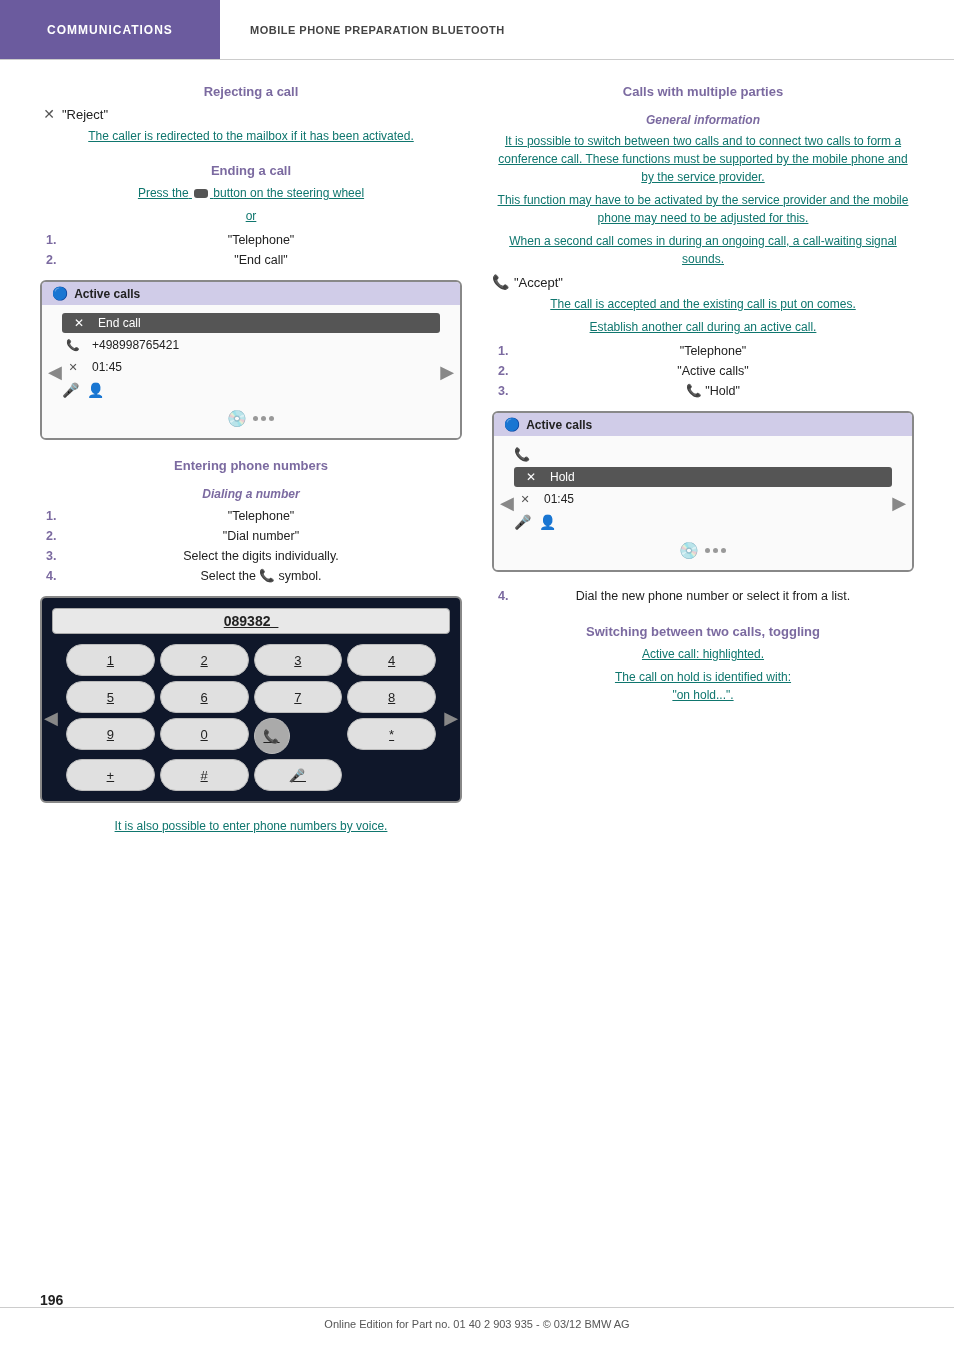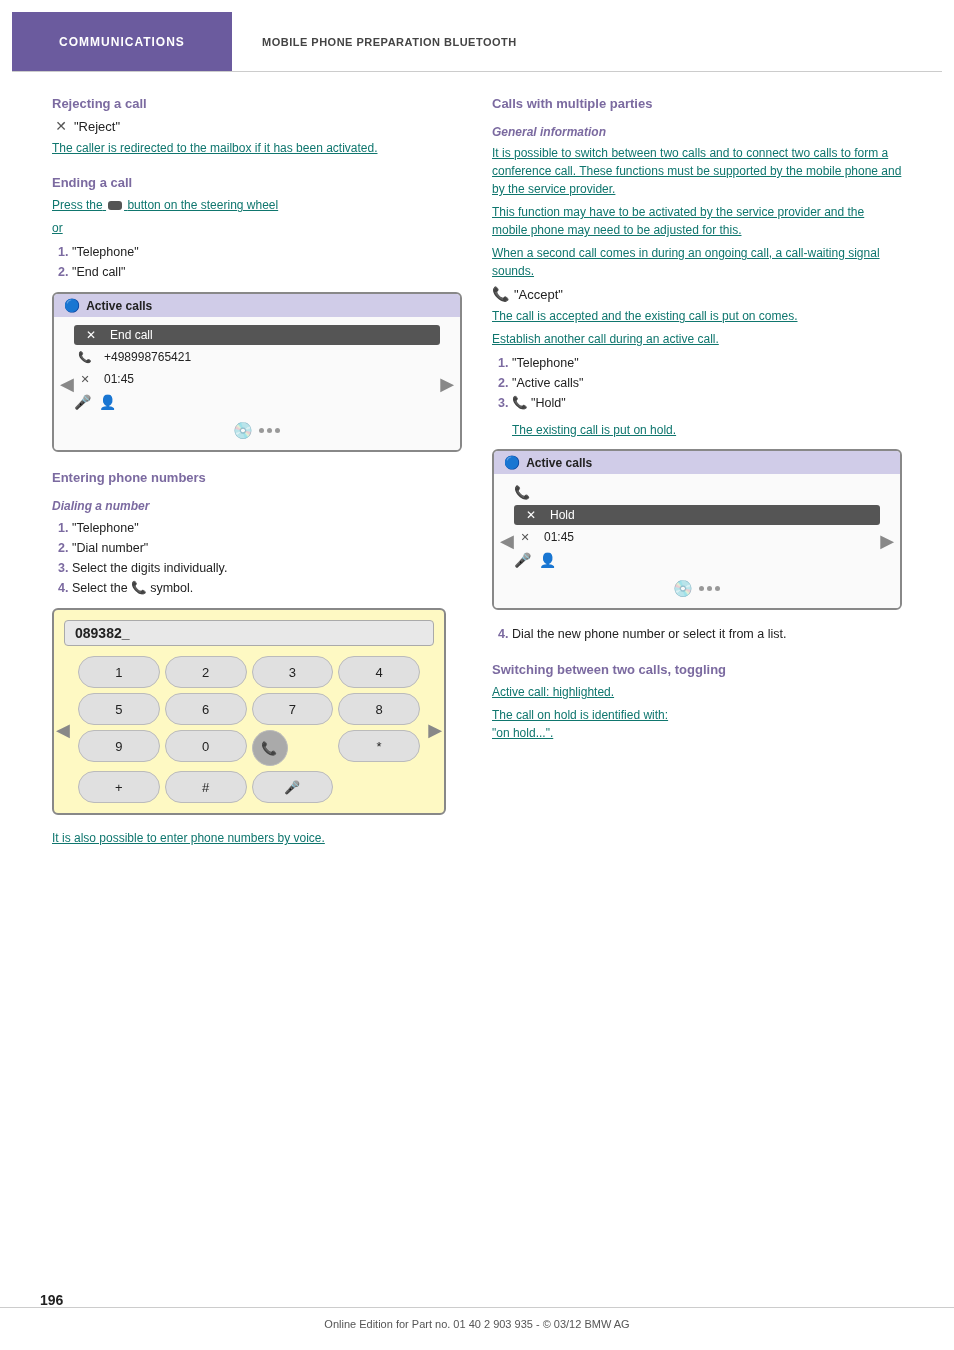--- a/index.html
+++ b/index.html
@@ -9,21 +9,21 @@
       background: #fff;
       font-family: Arial, Helvetica, sans-serif;
       font-size: 13px;
       color: #222;
       position: relative;
     }
 
     .page-container {
       width: 954px;
       min-height: 1350px;
-      padding: 12px;
+      padding: 0;
       position: relative;
     }
 
     
     .header {
       display: flex;
       align-items: stretch;
       height: 60px;
       border-bottom: 1px solid #ccc;
       margin-bottom: 0;
@@ -48,20 +48,21 @@
       font-weight: bold;
       letter-spacing: 0.5px;
       color: #444;
     }
 
     
     .content {
       display: flex;
       padding: 24px 40px 30px 40px;
       gap: 30px;
+      text-align: center;
     }
     .col-left {
       flex: 1;
       min-width: 0;
     }
     .col-right {
       flex: 1;
       min-width: 0;
     }
 
@@ -186,24 +187,25 @@
       top: 50%;
       transform: translateY(-50%);
       font-size: 18px;
       color: #888;
     }
 
     
     .dialpad-mockup {
       border: 2px solid #888;
       border-radius: 6px;
-      background: #fef9c3;
-      margin: 10px 16px 14px 0;
+      background: #0f172a;
+      margin: 10px 0 14px 0;
       padding: 10px;
       position: relative;
+      text-decoration: underline;
     }
     .dialpad-display {
       background: #e8e8e8;
       border: 1px solid #aaa;
       border-radius: 4px;
       padding: 4px 10px;
       font-size: 14px;
       font-weight: bold;
       margin-bottom: 10px;
       color: #222;
@@ -455,21 +457,20 @@
 
       <p>Establish another call during an active call.</p>
       <ol>
         <li>"Telephone"</li>
         <li>"Active calls"</li>
         <li>
           <span>📞</span>
           <span>"Hold"</span>
         </li>
       </ol>
-      <p style="margin-left:20px;">The existing call is put on hold.</p>
 
       <div class="screen-mockup">
         <div class="screen-title-bar">
           <span class="screen-title-icon">🔵</span>
           <span>Active calls</span>
         </div>
         <div class="screen-body">
           <span class="screen-nav-left">◀</span>
           <span class="screen-nav-right">▶</span>
           <div class="screen-mid-section">

